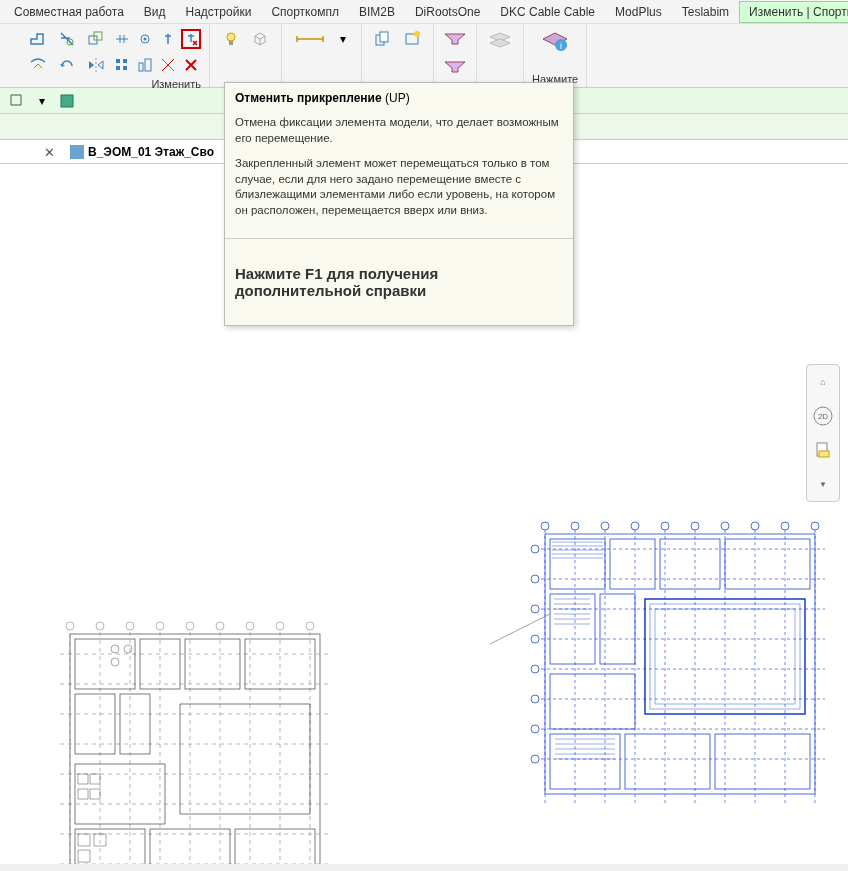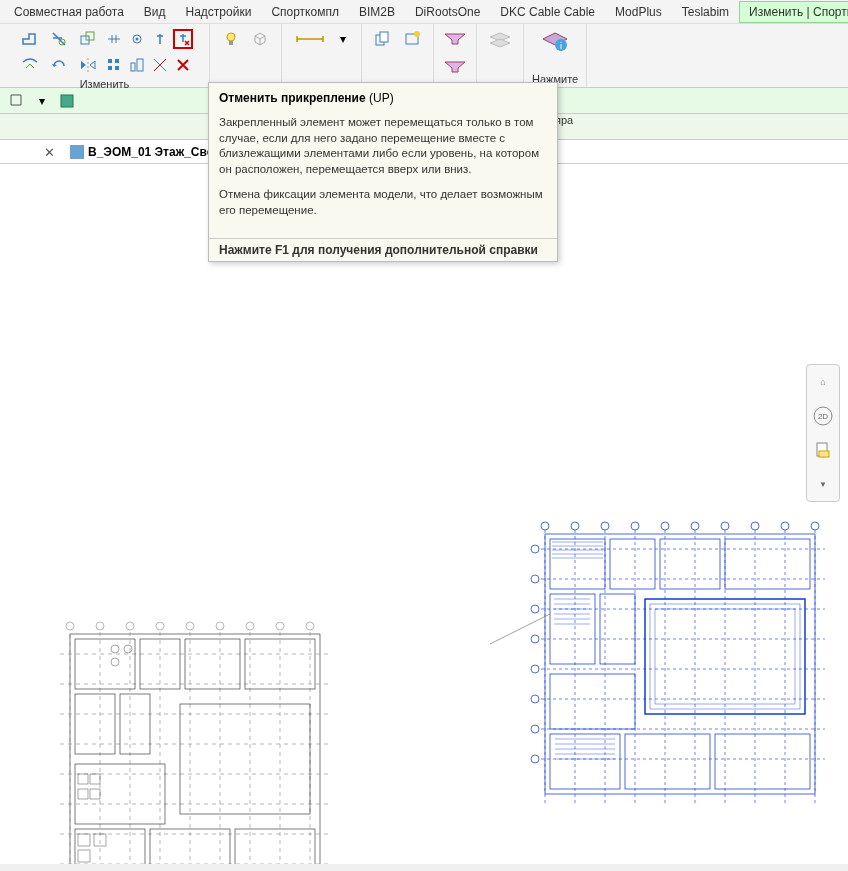--- a/index.html
+++ b/index.html
@@ -99,43 +99,43 @@
   }
   .view-tab .icon { width:14px; height:14px; background:#6aa3d0; margin-right:4px; }
   .canvas {
     position: relative;
     background: #ffffff;
     height: 700px;
     overflow: hidden;
   }
   .tooltip {
     position: absolute;
-    left: 208px; top: 58px;
+    left: 224px; top: 58px;
     width: 350px;
     background: #f9f9ef;
     border: 1px solid #bbb;
     box-shadow: 2px 2px 6px rgba(0,0,0,0.2);
     z-index: 50;
   }
   .tooltip-head {
     padding: 8px 10px 4px;
     font-size: 12px;
   }
   .tooltip-body {
     padding: 6px 10px 10px;
     font-size: 11.5px;
     line-height: 1.35;
     color: #333;
   }
   .tooltip-body p { margin-bottom: 10px; }
   .tooltip-foot {
     border-top: 1px solid #ccc;
-    padding: 4px 10px;
+    padding: 26px 10px;
     font-weight: bold;
-    font-size: 12px;
+    font-size: 15px;
     color: #333;
   }
   .yara-peek {
     position: absolute;
     left: 555px; top: 90px;
     color: #333;
     font-size: 11px;
   }
   .view-cube {
     position: absolute;
@@ -165,21 +165,21 @@
   <span class="menu-item">Спорткомпл</span>
   <span class="menu-item">BIM2B</span>
   <span class="menu-item">DiRootsOne</span>
   <span class="menu-item">DKC Cable Cable</span>
   <span class="menu-item">ModPlus</span>
   <span class="menu-item">Teslabim</span>
   <span class="menu-item active">Изменить | Спорткомпл</span>
 </div>
 
 <div class="ribbon">
-  <div class="ribbon-group" style="width:210px;">
+  <div class="ribbon-group" style="width:210px;align-items:flex-end;">
     <div class="ribbon-row">
       <div class="tool-btn">
           <svg width="18" height="18">
             <path d="M2 9 h6 v-5 h6 v10 h-12 z" fill="none" stroke="#3a7fc0" stroke-width="1.5"></path>
           </svg>
         </div>
       <div class="tool-btn">
           <svg width="18" height="18">
             <path d="M3 3 L15 15 M3 8 L12 8" stroke="#3a7fc0" stroke-width="1.5"></path>
             <circle cx="12" cy="12" r="3" fill="none" stroke="#6a9f3a"></circle>
@@ -341,22 +341,22 @@
       </div>
     <div class="ribbon-label">Нажмите</div>
   </div>
 
   <div class="tooltip">
     <div class="tooltip-head">
       <b>Отменить прикрепление</b>
       <span>(UP)</span>
     </div>
     <div class="tooltip-body">
+      <p>Отмена фиксации элемента модели, что делает возможным его перемещение.</p>
       <p>Закрепленный элемент может перемещаться только в том случае, если для него задано перемещение вместе с близлежащими элементами либо если уровень, на котором он расположен, перемещается вверх или вниз.</p>
-      <p>Отмена фиксации элемента модели, что делает возможным его перемещение.</p>
     </div>
     <div class="tooltip-foot">Нажмите F1 для получения дополнительной справки</div>
   </div>
 </div>
 
 <div class="yara-peek" style="top:114px">яра</div>
 
 <div class="quick-row">
   <div class="qa-btn">
       <svg width="16" height="16">

